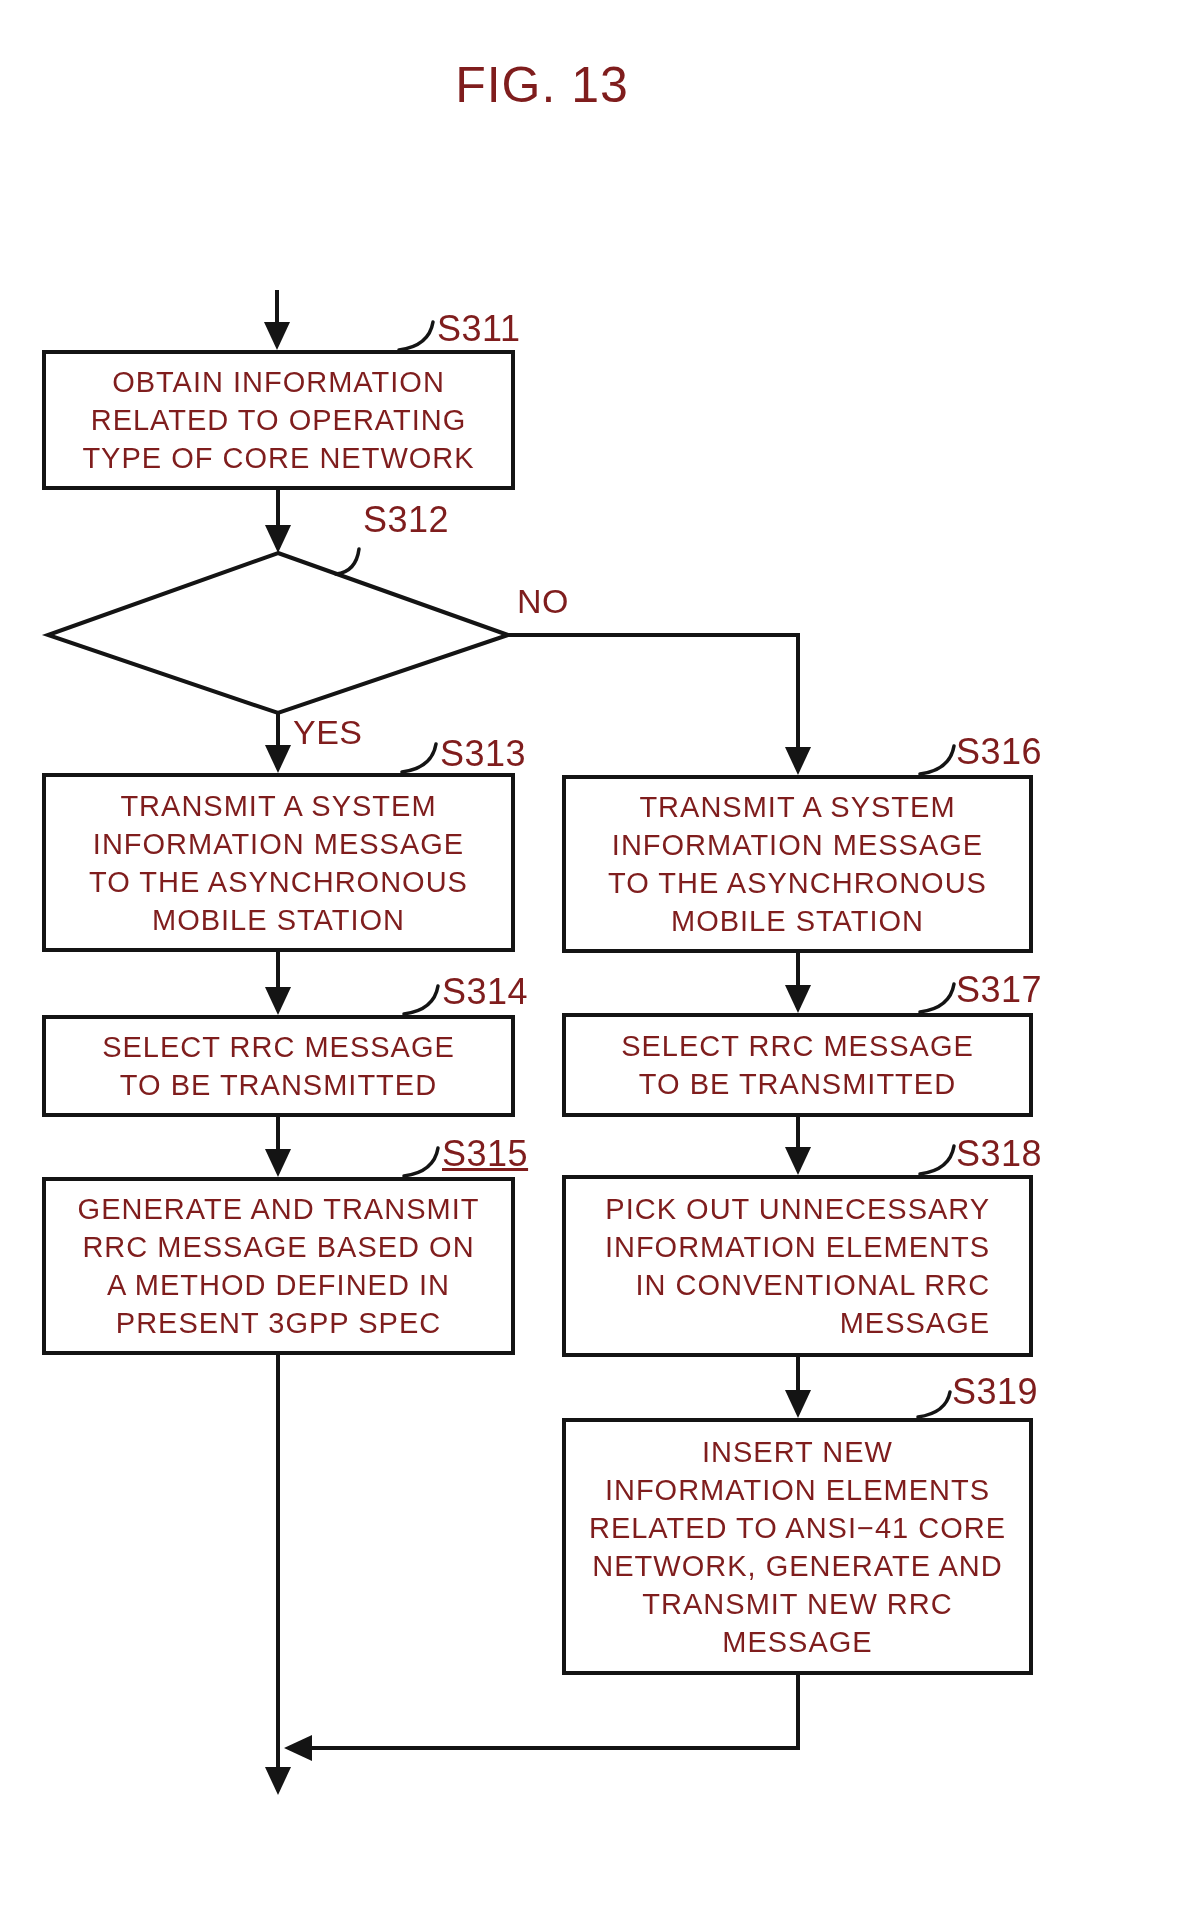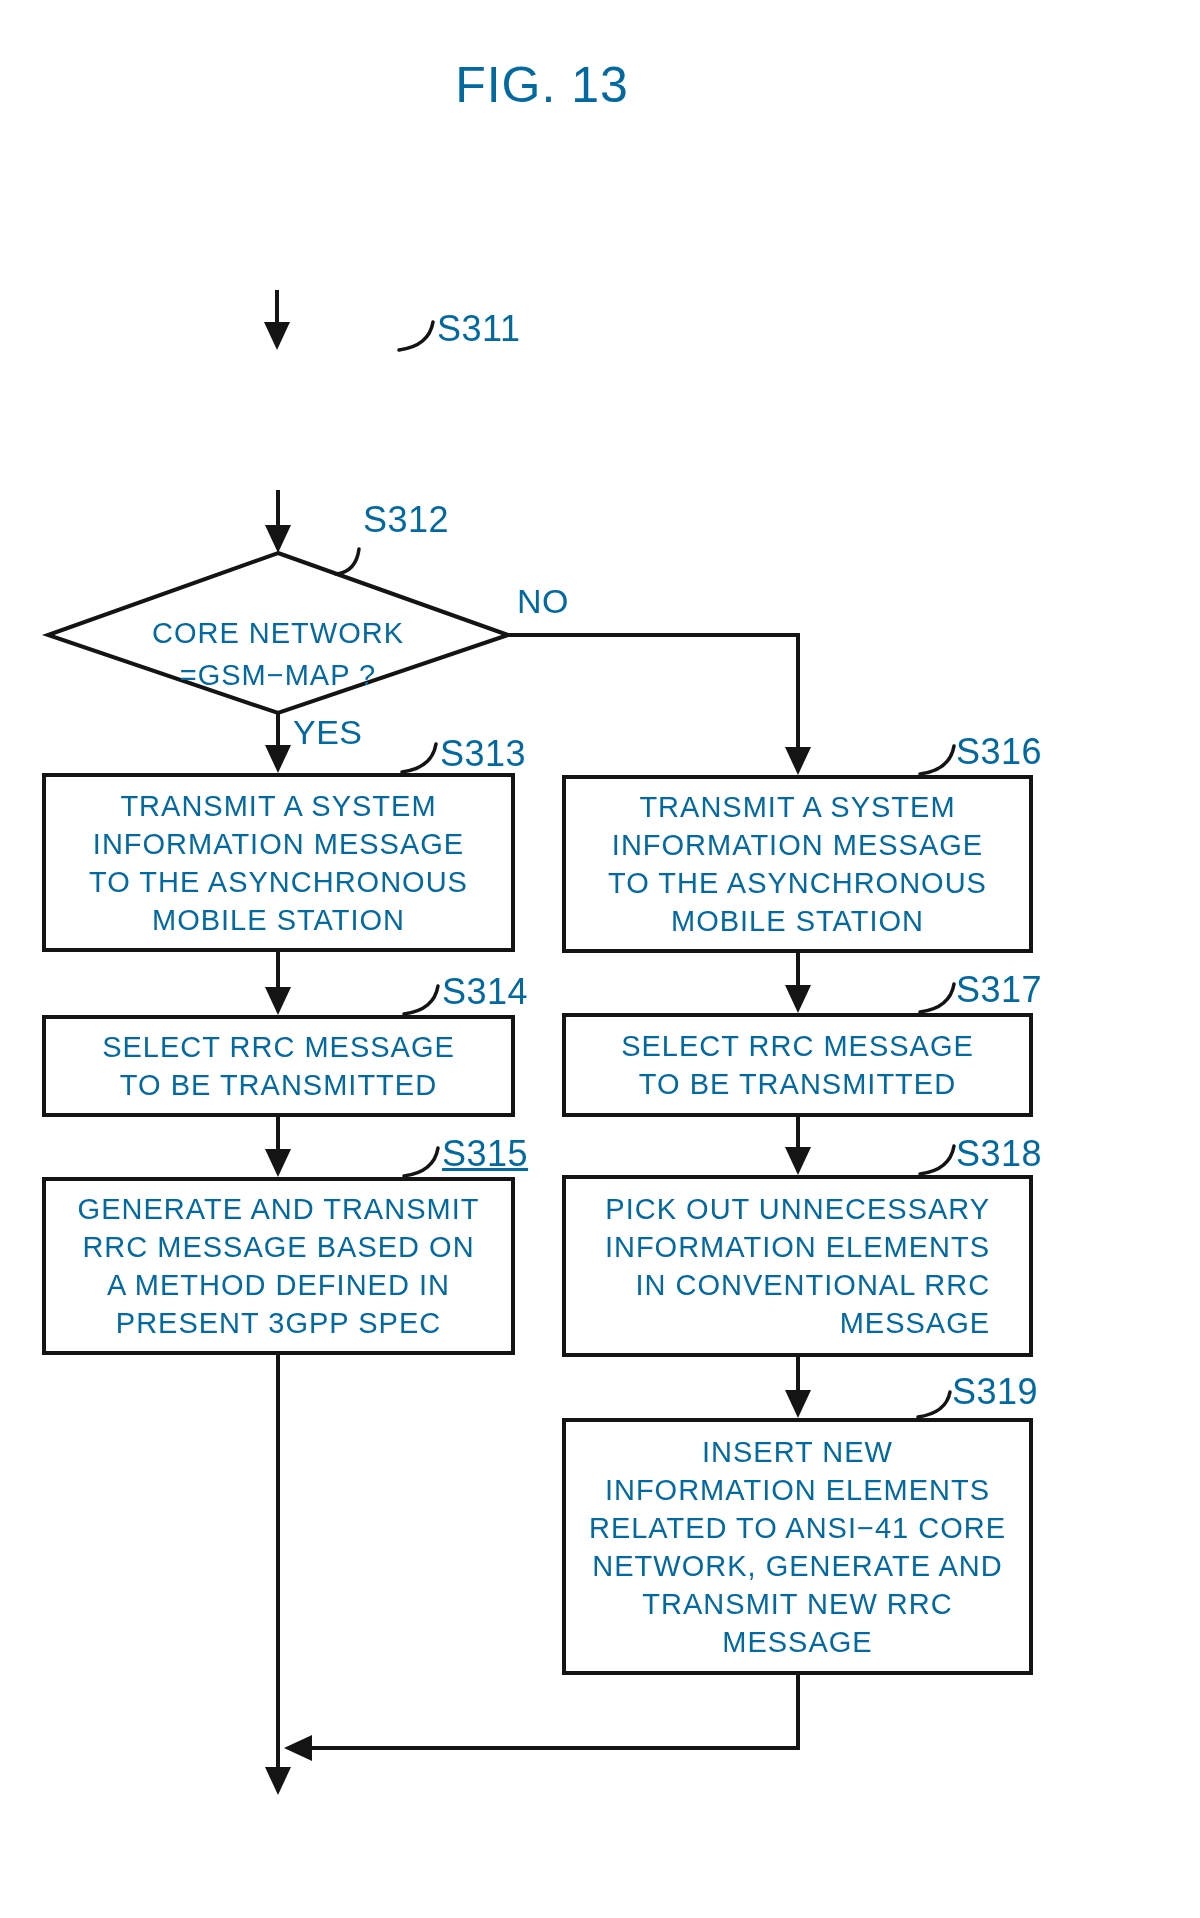--- a/index.html
+++ b/index.html
@@ -6,21 +6,21 @@
     margin: 0;
     padding: 0;
     background: #ffffff;
   }
   .canvas {
     position: relative;
     width: 1200px;
     height: 1918px;
     background: #ffffff;
     font-family: "Liberation Sans", "DejaVu Sans", sans-serif;
-    color: #0369a1;
+    color: #7f1d1d;
     overflow: hidden;
   }
   .wires {
     position: absolute;
     left: 0; top: 0;
     width: 1200px;
     height: 1918px;
   }
   .fig-title {
     position: absolute;
@@ -130,23 +130,26 @@
       <path d="M920 774 Q950 770 954 746"></path>
       <path d="M920 1012 Q950 1008 954 984"></path>
       <path d="M920 1174 Q950 1170 954 1146"></path>
       <path d="M918 1417 Q946 1413 950 1392"></path>
     </g>
   </svg>
 
   <div class="fig-title">FIG. 13</div>
 
 
-
-  <div class="dtext">CORE NETWORK
-=GSM−MAP ?</div>
+  <div class="process" style="left:42px; top:350px; width:465px; height:132px;">
+    <div class="ptext">OBTAIN INFORMATION
+RELATED TO OPERATING
+TYPE OF CORE NETWORK</div>
+  </div>
+
 
   <div class="process" style="left:42px; top:773px; width:465px; height:171px;">
     <div class="ptext">TRANSMIT A SYSTEM
 INFORMATION MESSAGE
 TO THE ASYNCHRONOUS
 MOBILE STATION</div>
   </div>
 
   <div class="process" style="left:42px; top:1015px; width:465px; height:94px;">
     <div class="ptext">SELECT RRC MESSAGE

